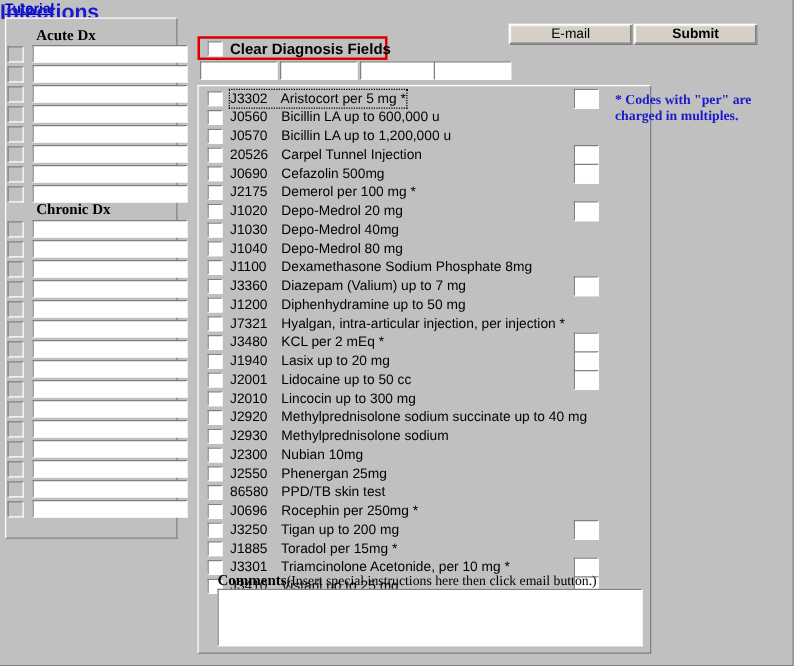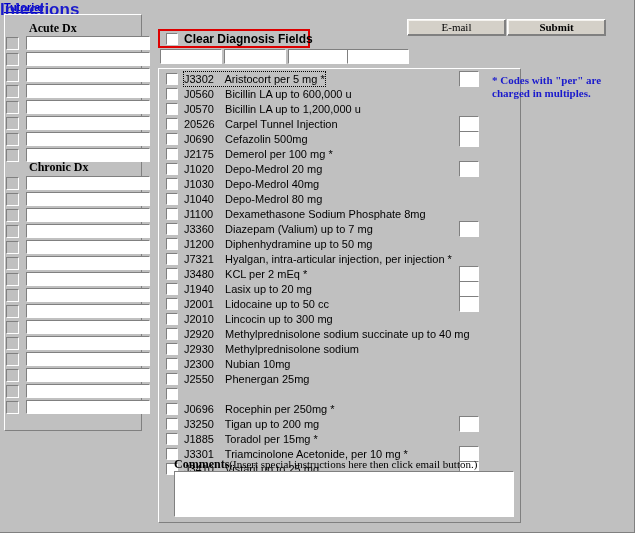--- a/index.html
+++ b/index.html
@@ -52,21 +52,21 @@
   }
 
   
   .btn {
     position: absolute;
     height: 17px;
     background: #d4d0c8;
     border: 1px solid;
     border-color: #ffffff #808080 #808080 #ffffff;
     box-shadow: inset -1px -1px 0 #808080, inset 1px 1px 0 #f4f2ee;
-    font-family: Liberation Serif, serif;
+    font-family: Liberation Sans, sans-serif;
     font-size: 11px;
     text-align: center;
     line-height: 15px;
     cursor: pointer;
     box-sizing: border-box;
     padding: 0;
   }
   .btn-email { left: 407px; top: 19px; width: 99px; }
   .btn-submit { left: 507px; top: 19px; width: 99px; font-weight: bold; }
 
@@ -491,20 +491,21 @@
       <div class="drug-row">
         <div class="drug-check"></div>
         <div class="drug-label"><span class="drug-code">J2300</span><span> Nubian 10mg</span></div>
       </div>
       <div class="drug-row">
         <div class="drug-check"></div>
         <div class="drug-label"><span class="drug-code">J2550</span><span> Phenergan 25mg</span></div>
       </div>
       <div class="drug-row">
         <div class="drug-check"></div>
+        <div class="drug-label"><span class="drug-code">86580</span><span> PPD/TB skin test</span></div>
       </div>
       <div class="drug-row">
         <div class="drug-check"></div>
         <div class="drug-label"><span class="drug-code">J0696</span><span> Rocephin per 250mg  *</span></div>
       </div>
       <div class="drug-row">
         <div class="drug-check"></div>
         <div class="drug-label"><span class="drug-code">J3250</span><span> Tigan up to 200 mg</span></div>
       </div>
       <div class="drug-row">

